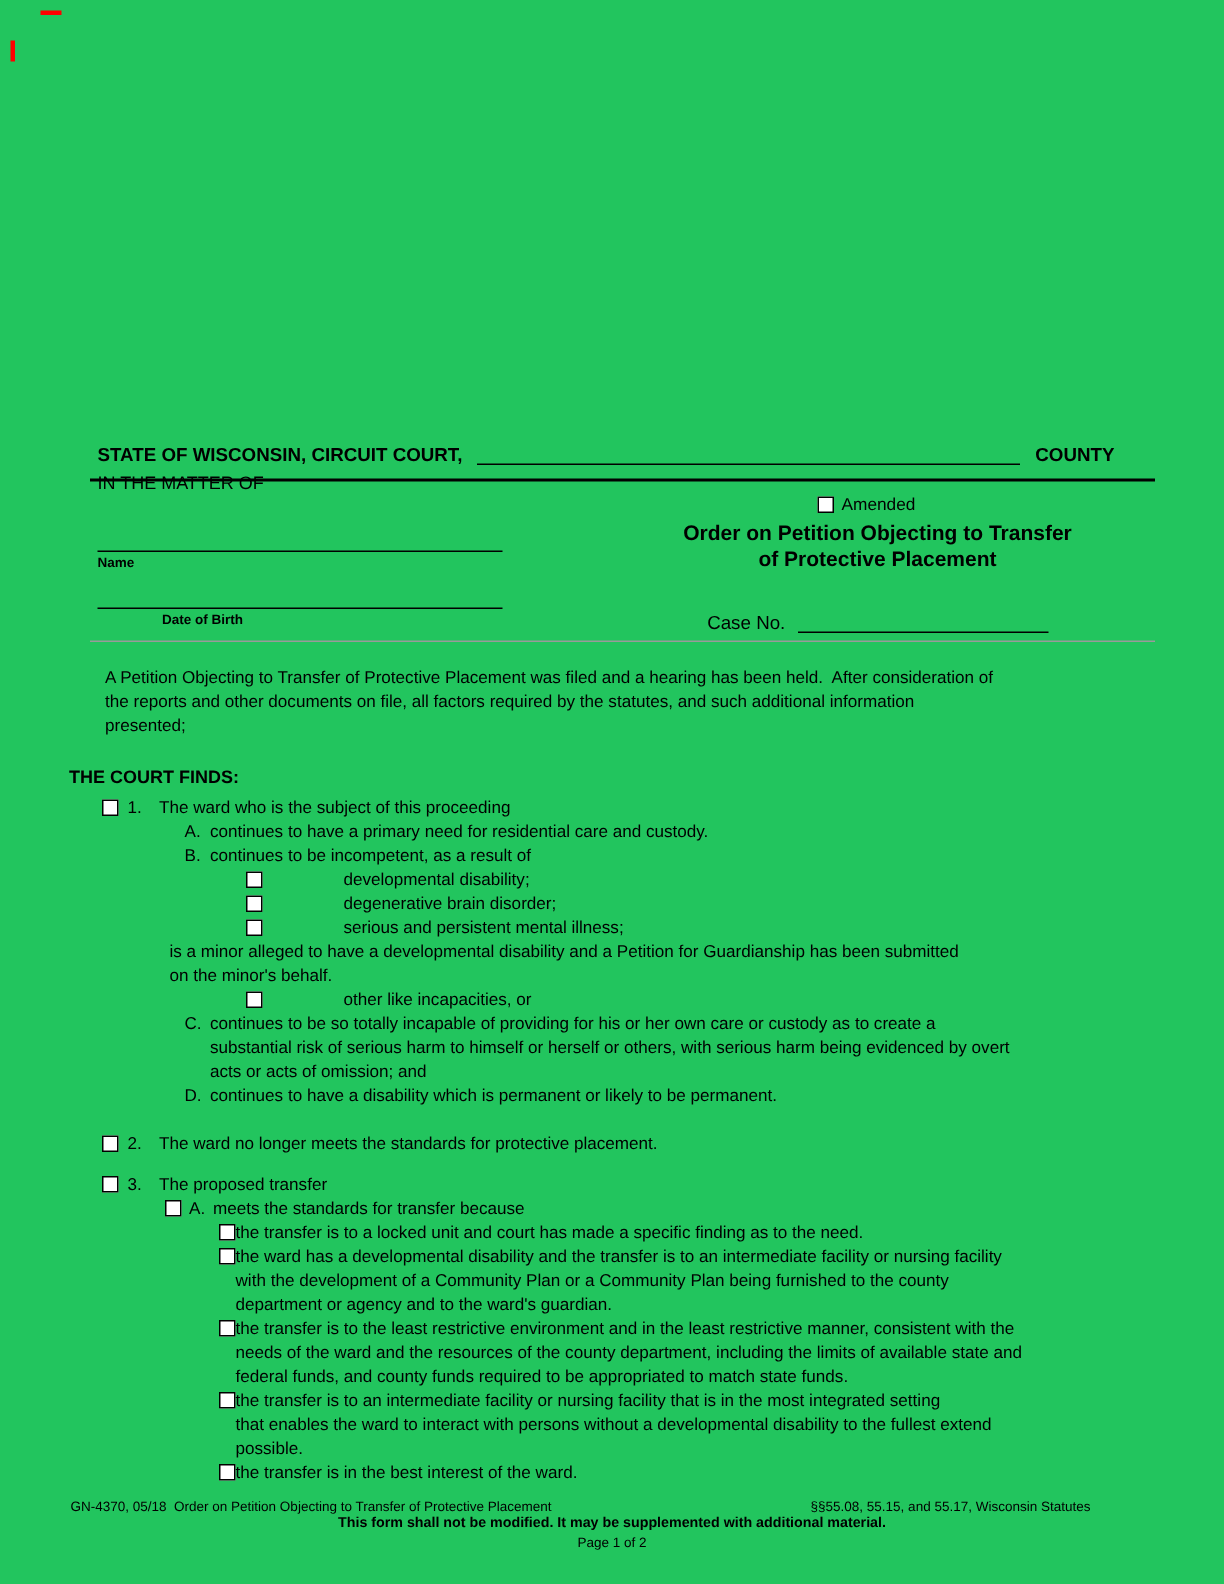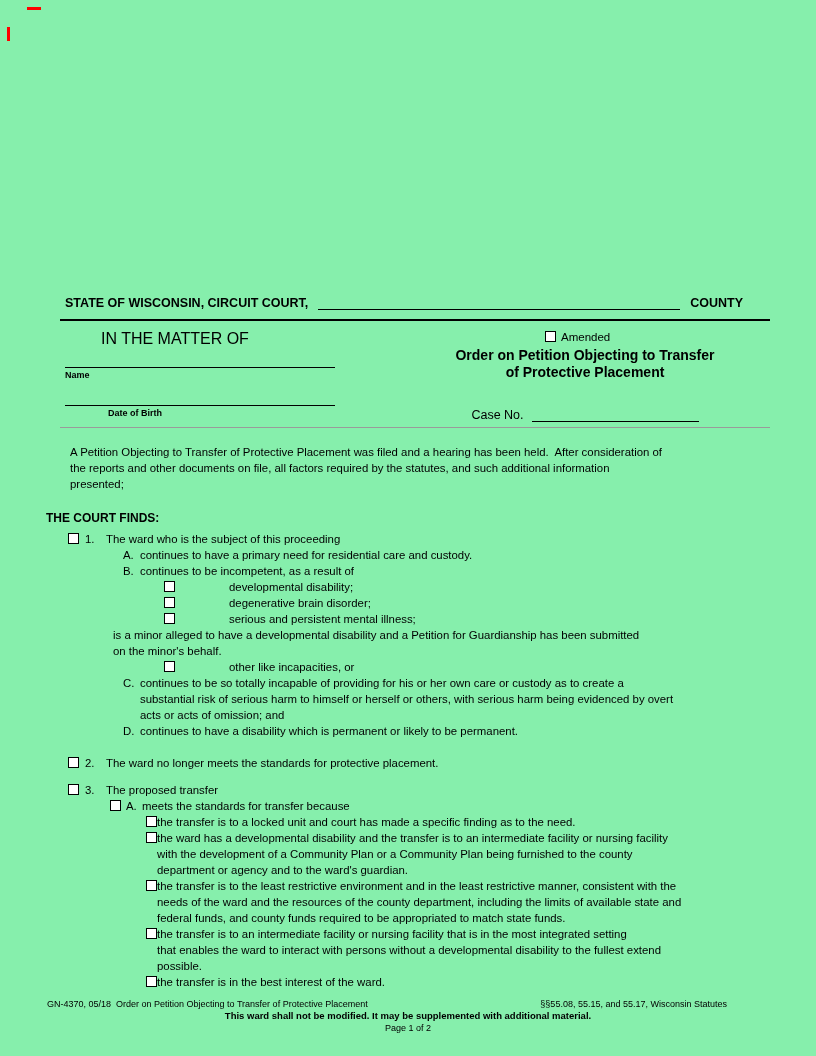--- a/index.html
+++ b/index.html
@@ -1,37 +1,37 @@
 <!DOCTYPE html>
 <html><head>
 <meta charset="utf-8">
 <style>
   * { margin:0; padding:0; box-sizing:border-box; }
   html,body { background:#e8e8e8; }
   .page {
     position:relative; width:816px; height:1056px; margin:0 auto;
-    background:#86efac; overflow:hidden;
+    background:#22c55e; overflow:hidden;
     font-family:"Liberation Sans","DejaVu Sans",sans-serif;
     color:#000; font-size:11.4px;
   }
   .t { white-space:pre; }
   .b { font-weight:bold; }
 
   
   .crop-mark { position:absolute; background:#ff0000; }
   .crop-mark.h { left:27px; top:7px; width:14px; height:3px; }
   .crop-mark.v { left:7px; top:27px; width:3px; height:14px; }
 
   
   .court-row { position:absolute; left:65px; top:296px; width:678px;
     display:flex; align-items:flex-end; font-size:12.5px; }
   .blank { border-bottom:1.5px solid #000; height:13px; }
   .county-blank { flex:1; margin:0 10px; }
   .rule-thick { position:absolute; left:60px; top:319px; width:710px; height:2px; background:#000; }
-  .matter { position:absolute; left:65px; top:330px; font-size:16px;margin-left:36px; }
+  .matter { position:absolute; left:65px; top:315px; font-size:12px; }
   .amended { position:absolute; left:545px; top:331px; display:flex; font-size:11.5px; }
   .amended .cb { margin:0 5px 0 0; }
   .doc-title { position:absolute; left:420px; top:347px; width:330px;
     text-align:center; font-size:14px; line-height:17px; white-space:pre-line; }
   .name-line { position:absolute; left:65px; top:357px; width:270px; height:11px; border-bottom:1px solid #000; }
   .dob-line  { position:absolute; left:65px; top:395px; width:270px; height:11px; border-bottom:1px solid #000; }
   .small-label { position:absolute; left:65px; font-size:9px; color:#000;font-weight:bold; }
   .name-label { top:370px; }
   .dob-label  { top:408px;padding-left:43px; }
   .case-row { position:absolute; left:420px; top:398px; width:330px;
@@ -211,21 +211,21 @@
     </div>
     <div class="row opt3">
       <span class="cb"></span>
       <span class="t">the transfer is in the best interest of the ward.</span>
     </div>
 
   </div>
 
   <div class="foot-left t">GN-4370, 05/18  Order on Petition Objecting to Transfer of Protective Placement</div>
   <div class="foot-right t">§§55.08, 55.15, and 55.17, Wisconsin Statutes</div>
-  <div class="foot-notice t">This ward shall not be modified. It may be supplemented with additional material.</div>
+  <div class="foot-notice t">This form shall not be modified. It may be supplemented with additional material.</div>
   <div class="foot-page t">Page 1 of 2</div>
 
   <div class="logo-box">
     <div class="logo-text">
       <div class="logo-l1">American LegalNet, Inc.</div>
       <div class="logo-l2">www.FormsWorkFlow.com</div>
     </div>
     <div class="globe"></div>
   </div>
 

